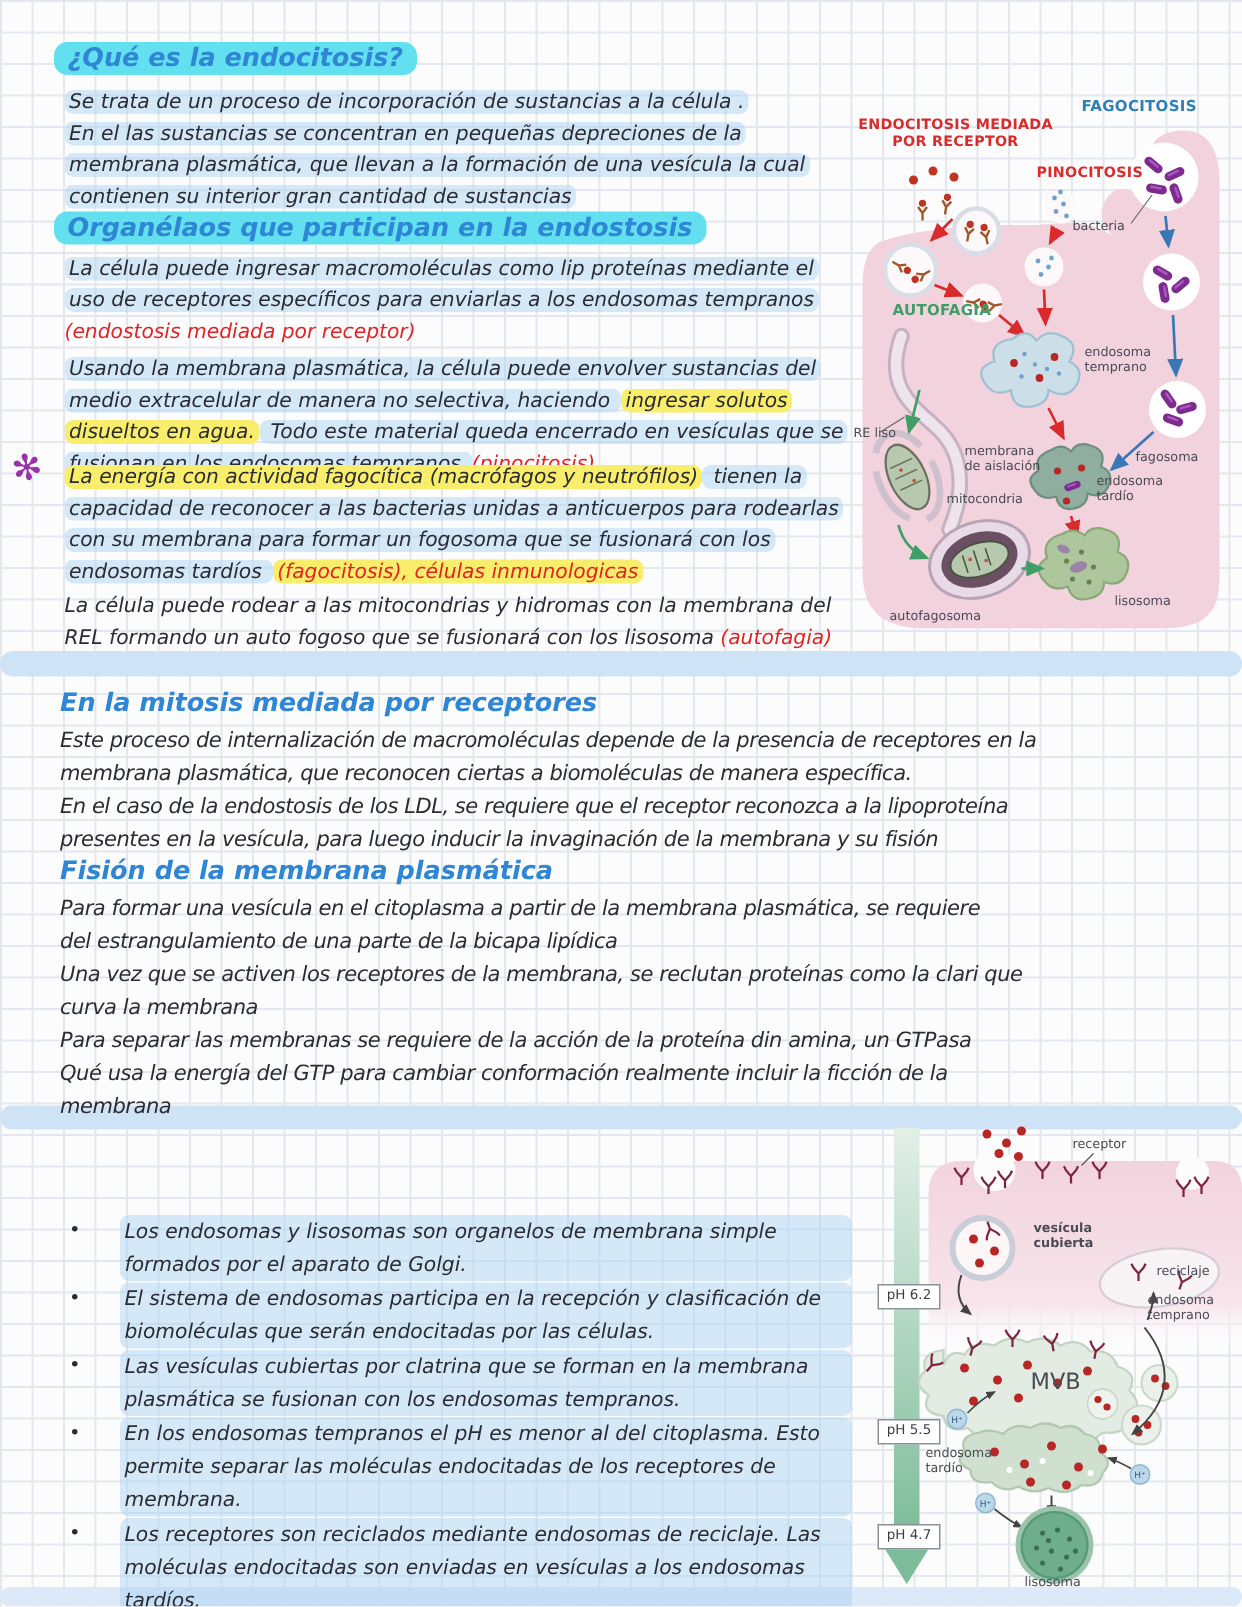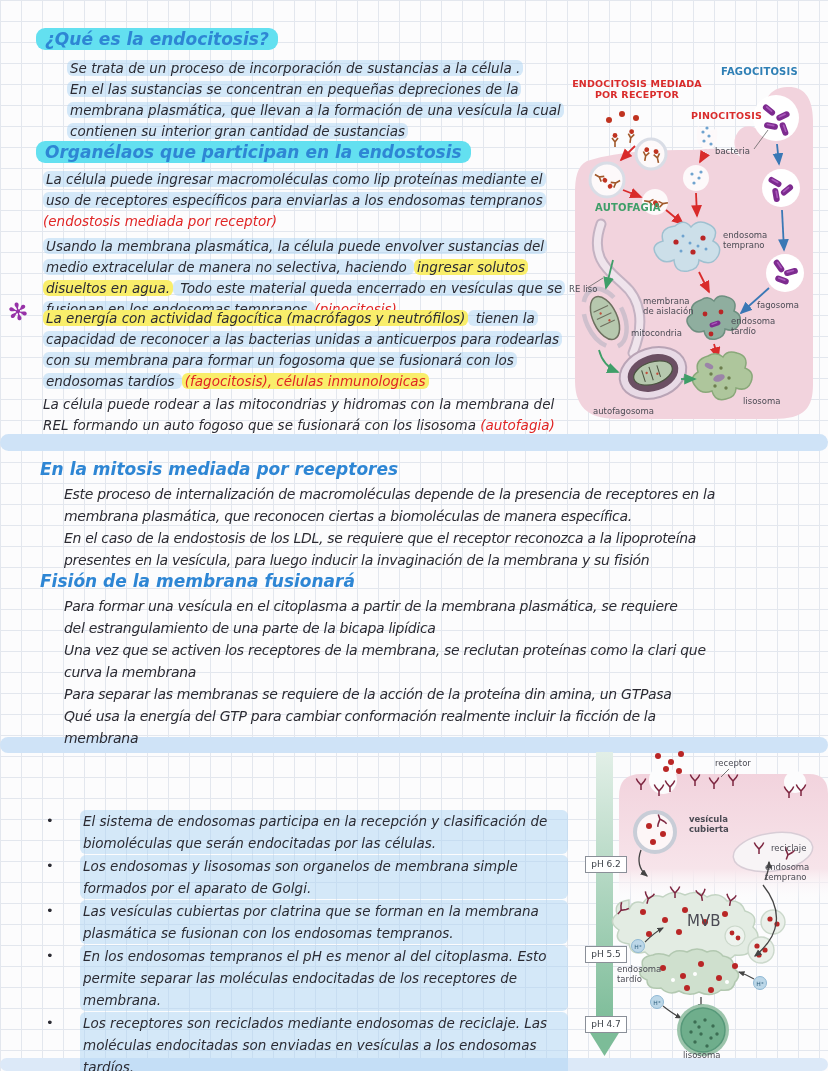--- a/index.html
+++ b/index.html
@@ -10,21 +10,21 @@
       linear-gradient(#e3e7ee 1px, transparent 1px),
       linear-gradient(90deg, #e3e7ee 1px, transparent 1px);
     background-size:21px 21px;
     font-family:"DejaVu Sans", sans-serif;
   }
   .abs{position:absolute;}
   .hw{font-family:"DejaVu Sans", sans-serif; font-style:italic;}
   .h1{font-size:17px; font-weight:bold; color:#2e86d4; line-height:24px;}
   .body-text{font-size:13.5px; line-height:21px; color:#2b2b33;}
   .mid-text{font-size:14px; line-height:22px; letter-spacing:-0.3px; color:#2b2b33;}
-  .pre{white-space:pre-line;margin-left:24px;}
+  .pre{white-space:pre-line;}
   .hl-cyan{background:#63e0f0; border-radius:9px; padding:1px 9px; -webkit-box-decoration-break:clone; box-decoration-break:clone;}
   .hl-soft{background:rgba(172,212,244,0.5); border-radius:6px; padding:0 3px; -webkit-box-decoration-break:clone; box-decoration-break:clone;}
   .hl-soft2{background:#c6def5; border-radius:8px; padding:1px 6px; -webkit-box-decoration-break:clone; box-decoration-break:clone;}
   .hl-yellow{background:#f9ee6b; border-radius:6px; padding:0 3px; -webkit-box-decoration-break:clone; box-decoration-break:clone;}
   .red{color:#e02424;}
   .band{position:absolute; left:0; width:828px; background:#cfe3f7; border-radius:10px;}
   .star{font-style:normal; color:#9733a8; font-size:24px; transform:rotate(-12deg); line-height:24px;}
   .bullets{position:absolute; left:40px; top:810px; width:528px;}
   .bullet-row{display:flex; margin:0 0 1px 0;}
   .bullet-row::before{content:"•"; flex:0 0 34px; font-size:13px; color:#2b2b33; line-height:22px; padding-left:6px;}
@@ -73,36 +73,36 @@
   <div class="band" style="top:434px; height:17px;"></div>
   <div class="band" style="top:737px; height:16px;"></div>
   <div class="band" style="top:1058px; height:13px; background:#dce9f8;"></div>
 
   <div class="abs hw h1" style="left:40px; top:457px;">En la mitosis mediada por receptores</div>
   <div class="abs hw mid-text pre" style="left:40px; top:483px; width:782px;">Este proceso de internalización de macromoléculas depende de la presencia de receptores en la
 membrana plasmática, que reconocen ciertas a biomoléculas de manera específica.
 En el caso de la endostosis de los LDL, se requiere que el receptor reconozca a la lipoproteína
 presentes en la vesícula, para luego inducir la invaginación de la membrana y su fisión</div>
 
-  <div class="abs hw h1" style="left:40px; top:569px;">Fisión de la membrana fusionará</div>
+  <div class="abs hw h1" style="left:40px; top:569px;">Fisión de la membrana plasmática</div>
   <div class="abs hw mid-text pre" style="left:40px; top:595px; width:782px;">Para formar una vesícula en el citoplasma a partir de la membrana plasmática, se requiere
 del estrangulamiento de una parte de la bicapa lipídica
 Una vez que se activen los receptores de la membrana, se reclutan proteínas como la clari que
 curva la membrana
 Para separar las membranas se requiere de la acción de la proteína din amina, un GTPasa
 Qué usa la energía del GTP para cambiar conformación realmente incluir la ficción de la
 membrana</div>
 
 
   <div class="bullets hw">
     <div class="bullet-row">
-        <span class="btext hl-soft">El sistema de endosomas participa en la recepción y clasificación de biomoléculas que serán endocitadas por las células.</span>
+        <span class="btext hl-soft">Los endosomas y lisosomas son organelos de membrana simple formados por el aparato de Golgi.</span>
       </div>
     <div class="bullet-row">
-        <span class="btext hl-soft">Los endosomas y lisosomas son organelos de membrana simple formados por el aparato de Golgi.</span>
+        <span class="btext hl-soft">El sistema de endosomas participa en la recepción y clasificación de biomoléculas que serán endocitadas por las células.</span>
       </div>
     <div class="bullet-row">
         <span class="btext hl-soft">Las vesículas cubiertas por clatrina que se forman en la membrana plasmática se fusionan con los endosomas tempranos.</span>
       </div>
     <div class="bullet-row">
         <span class="btext hl-soft">En los endosomas tempranos el pH es menor al del citoplasma. Esto permite separar las moléculas endocitadas de los receptores de membrana.</span>
       </div>
     <div class="bullet-row">
         <span class="btext hl-soft">Los receptores son reciclados mediante endosomas de reciclaje. Las moléculas endocitadas son enviadas en vesículas a los endosomas tardíos.</span>
       </div>

